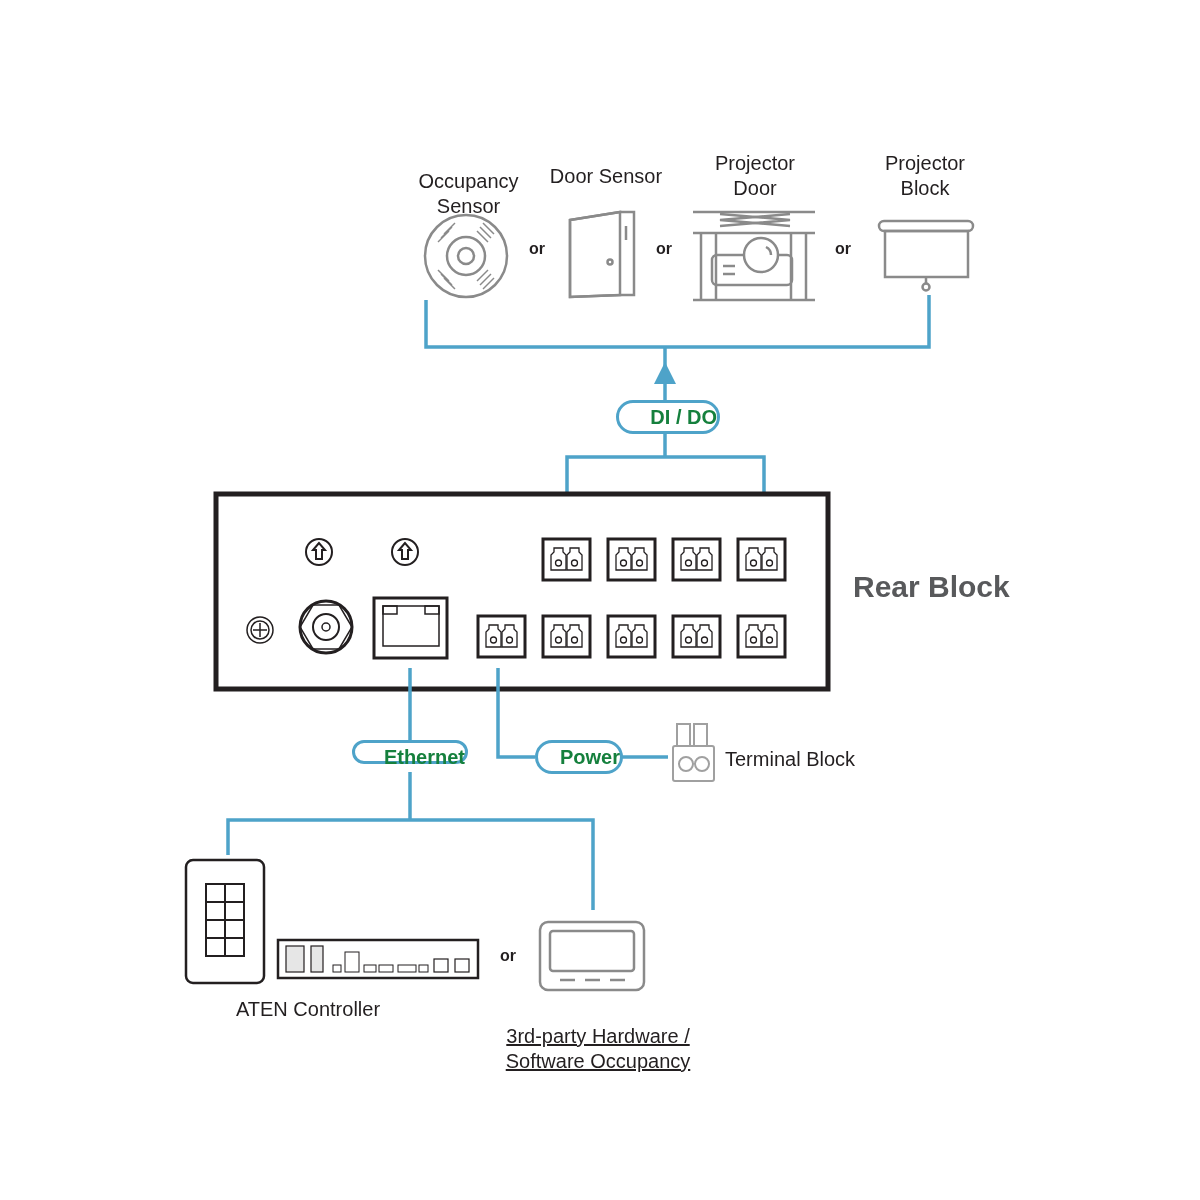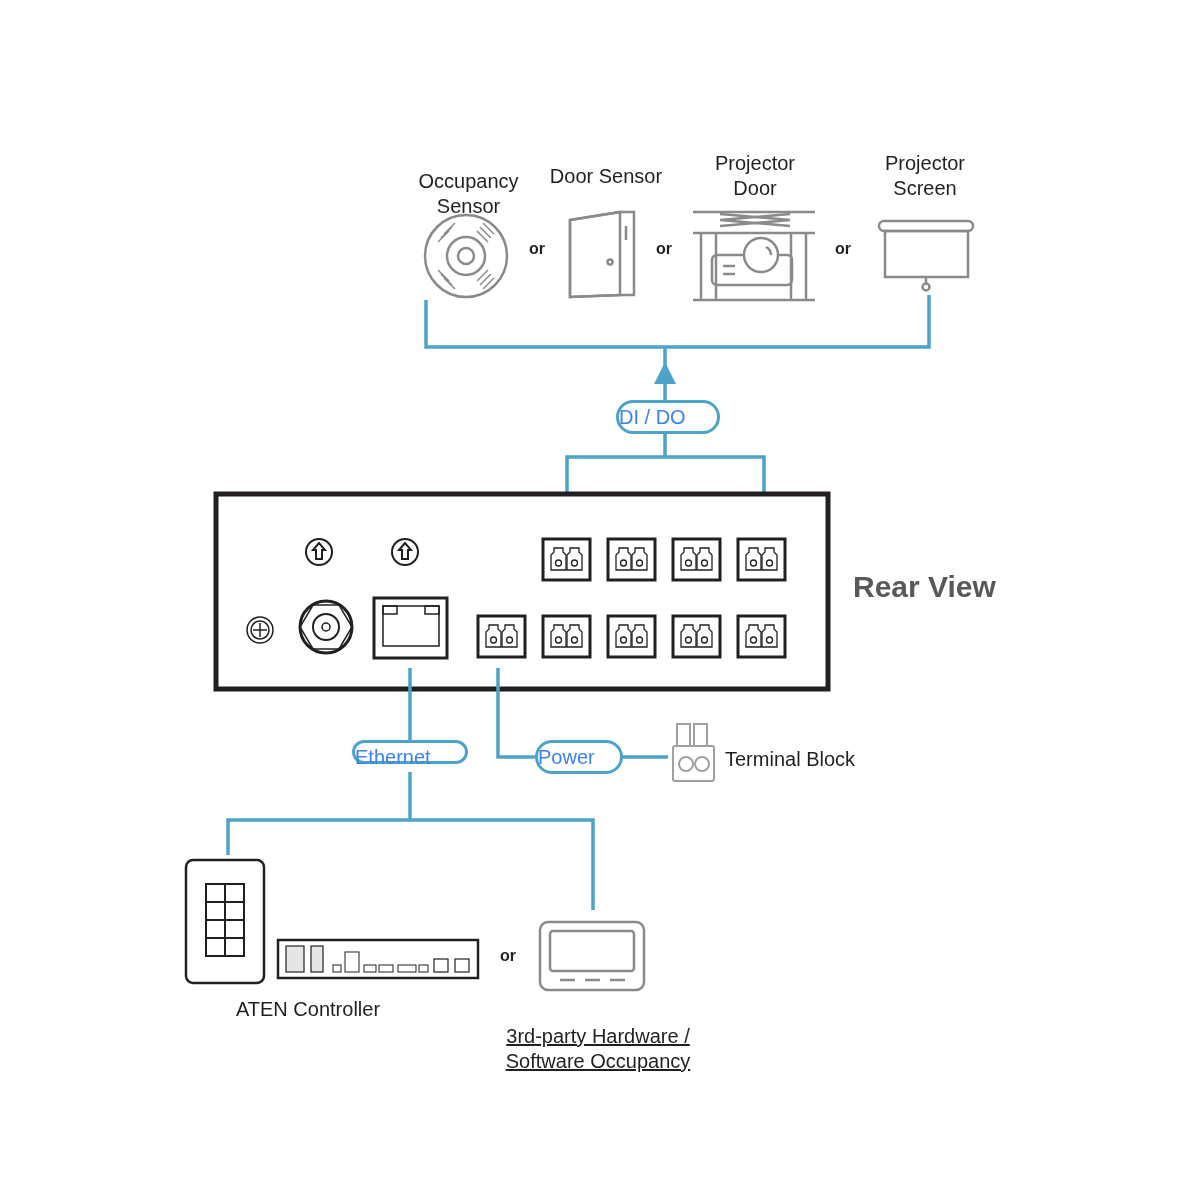--- a/index.html
+++ b/index.html
@@ -1,23 +1,23 @@
 <!DOCTYPE html>
 <html><head>
 <meta charset="utf-8">
 <style>
   html, body { margin:0; padding:0; background:#ffffff; }
   body { width:1200px; height:1200px; position:relative; overflow:hidden;
          font-family:"Liberation Sans", sans-serif; color:#231f20; }
   svg#diagram { position:absolute; left:0; top:0; }
   .lbl { position:absolute; font-size:20px; text-align:center; line-height:25px; color:#231f20; white-space:nowrap; }
   .or { position:absolute; font-size:16px; font-weight:bold; color:#231f20; }
-  .pill { position:absolute; font-size:20px; font-weight:normal; color:#3b82f6;
+  .pill { position:absolute; font-size:20px; font-weight:bold; color:#15803d;
           border:3.5px solid #4ea3c9; border-radius:20px; background:#fff;
-          text-align:left; line-height:28px; box-sizing:border-box; }
+          text-align:right; line-height:28px; box-sizing:border-box; }
   .rear { position:absolute; font-size:30px; font-weight:bold; color:#58595b; }
 </style>
 </head>
 <body>
 
 <svg id="diagram" width="1200" height="1200" viewBox="0 0 1200 1200">
 
   <g stroke="#4ea3c9" stroke-width="3.5" fill="none">
     <polyline points="426,300 426,347 929,347 929,295"></polyline>
     <line x1="665" y1="347" x2="665" y2="400"></line>
@@ -229,30 +229,30 @@
   <div>Occupancy</div>
   <div>Sensor</div>
 </div>
 <div class="lbl" style="left:535px; top:164px; width:142px;">Door Sensor</div>
 <div class="lbl" style="left:690px; top:151px; width:130px;">
   <div>Projector</div>
   <div>Door</div>
 </div>
 <div class="lbl" style="left:860px; top:151px; width:130px;">
   <div>Projector</div>
-  <div>Screen</div>
+  <div>Block</div>
 </div>
 
 <div class="or" style="left:529px; top:240px;">or</div>
 <div class="or" style="left:656px; top:240px;">or</div>
 <div class="or" style="left:835px; top:240px;">or</div>
 
 <div class="pill" style="left:616px; top:400px; width:104px; height:34px;">DI / DO</div>
 
-<div class="rear" style="left:853px; top:570px;">Rear View</div>
+<div class="rear" style="left:853px; top:570px;">Rear Block</div>
 
 <div class="pill" style="left:352px; top:740px; width:116px; height:24px;">Ethernet</div>
 <div class="pill" style="left:535px; top:740px; width:88px; height:34px;">Power</div>
 
 <div class="lbl" style="left:725px; top:747px;text-align:right;">Terminal Block</div>
 
 <div class="lbl" style="left:218px; top:997px; width:180px;">ATEN Controller</div>
 <div class="or" style="left:500px; top:947px;">or</div>
 <div class="lbl" style="left:488px; top:1024px; width:220px;text-decoration:underline;">
   <div>3rd-party Hardware /</div>

